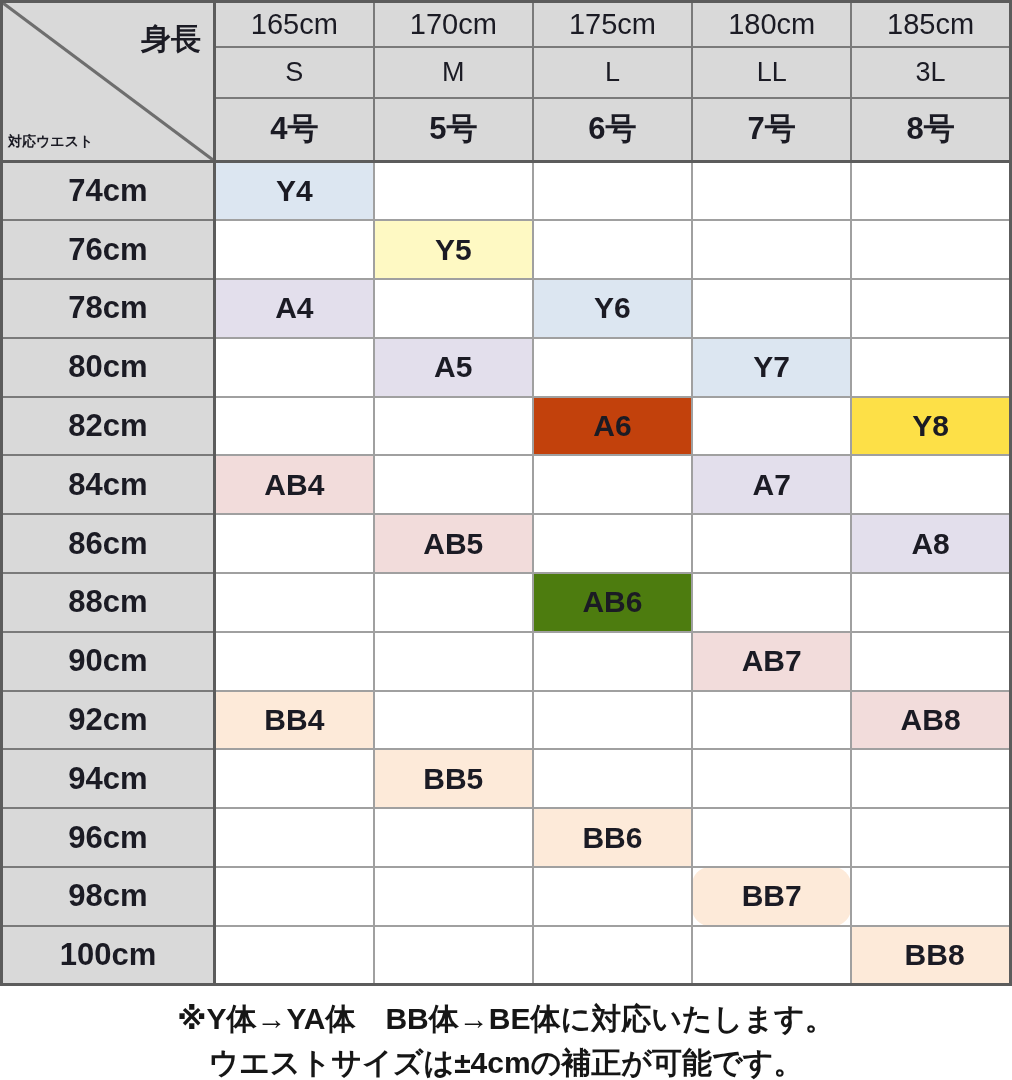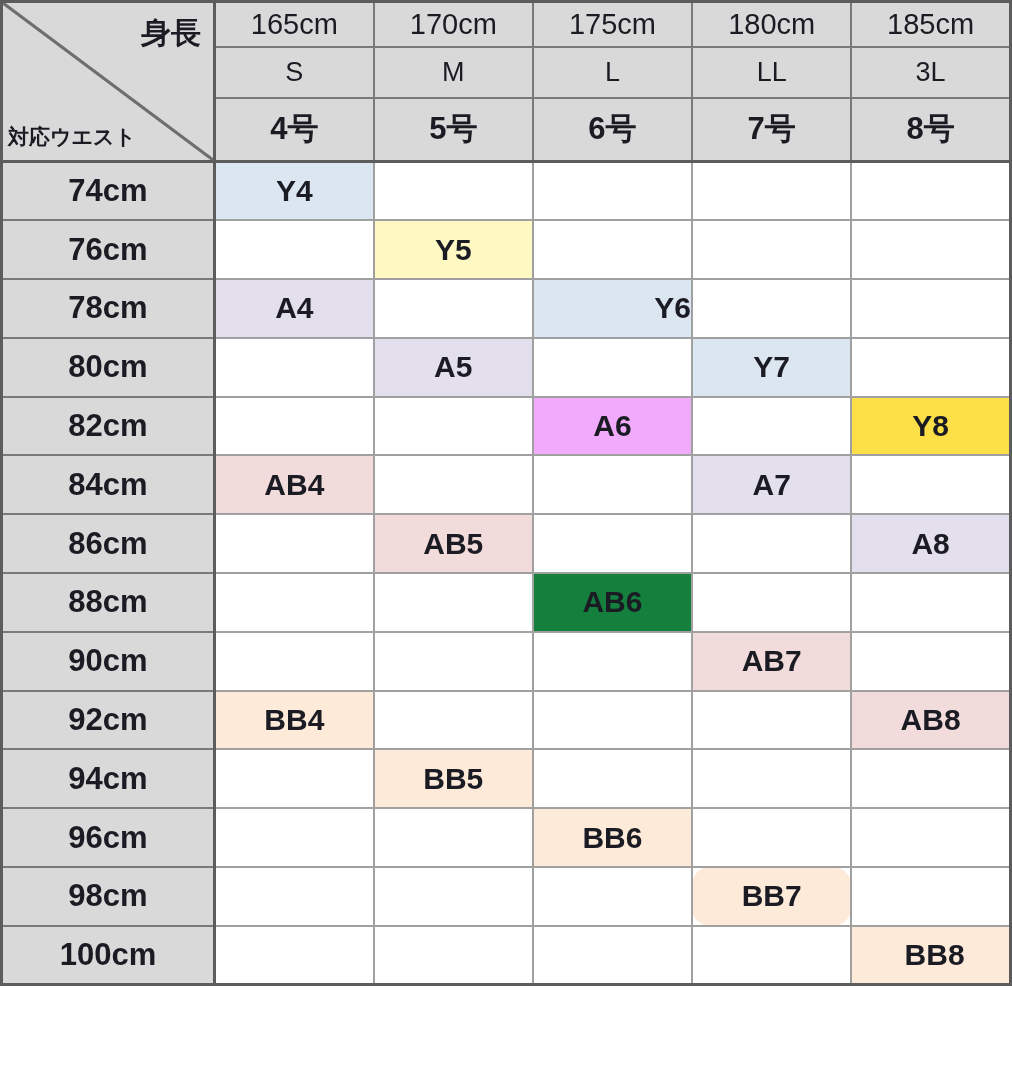--- a/index.html
+++ b/index.html
@@ -27,26 +27,26 @@
   .letter-cell { font-size:27px; font-weight:400; }
   .go-cell     { font-size:31px; font-weight:700; }
   .waist-cell  {
     background:#d9d9d9; font-size:31px; font-weight:700;
     border-color:#7a7a7a; border-right:3px solid #5c5c5c;
   }
   .code-cell   { font-size:30px; font-weight:700; }
   .corner-cell { position:relative; border-right:3px solid #5c5c5c; }
   .corner-cell svg { position:absolute; inset:0; width:100%; height:100%; }
   .corner-top {
-    position:absolute; top:10px; right:12px;
+    position:absolute; top:16px; right:12px;
     font-size:30px; font-weight:700;
   }
   .corner-bottom {
     position:absolute; bottom:9px; left:5px;
-    font-size:21px; font-weight:700;
+    font-size:14px; font-weight:700;
   }
   .footer {
     height:107px; display:flex; flex-direction:column;
     justify-content:center; align-items:center; gap:8px;
     padding-top:2px; box-sizing:border-box;
   }
   .note { font-size:30px; font-weight:700; color:#161616; line-height:1.2; }
 </style>
 </head>
 <body>
@@ -105,37 +105,37 @@
           <td></td>
           <td class="code-cell" style="background: #fef9c3;">Y5</td>
           <td></td>
           <td></td>
           <td></td>
         </tr>
         <tr>
           <th class="waist-cell">78cm</th>
           <td class="code-cell" style="background: rgb(227, 223, 236);">A4</td>
           <td></td>
-          <td class="code-cell" style="background: rgb(220, 230, 241); text-align: right;">Y6</td>
+          <td class="code-cell" style="background: rgb(220, 230, 241);">Y6</td>
           <td></td>
           <td></td>
         </tr>
         <tr>
           <th class="waist-cell">80cm</th>
           <td></td>
           <td class="code-cell" style="background: rgb(227, 223, 236);">A5</td>
           <td></td>
           <td class="code-cell" style="background: rgb(220, 230, 241); margin-left: 36px;">Y7</td>
           <td></td>
         </tr>
         <tr>
           <th class="waist-cell">82cm</th>
           <td></td>
           <td></td>
-          <td class="code-cell" style="background: #f0abfc;">A6</td>
+          <td class="code-cell" style="background: #c2410c;">A6</td>
           <td></td>
           <td class="code-cell" style="background: #fde047;">Y8</td>
         </tr>
         <tr>
           <th class="waist-cell">84cm</th>
           <td class="code-cell" style="background: rgb(242, 220, 219);">AB4</td>
           <td></td>
           <td></td>
           <td class="code-cell" style="background: rgb(227, 223, 236);">A7</td>
           <td></td>
@@ -145,21 +145,21 @@
           <td></td>
           <td class="code-cell" style="background: rgb(242, 220, 219);">AB5</td>
           <td></td>
           <td></td>
           <td class="code-cell" style="background: rgb(227, 223, 236);">A8</td>
         </tr>
         <tr>
           <th class="waist-cell">88cm</th>
           <td></td>
           <td></td>
-          <td class="code-cell" style="background: #15803d; margin-left: 12px;">AB6</td>
+          <td class="code-cell" style="background: #4d7c0f; margin-left: 12px;">AB6</td>
           <td></td>
           <td></td>
         </tr>
         <tr>
           <th class="waist-cell">90cm</th>
           <td></td>
           <td></td>
           <td></td>
           <td class="code-cell" style="background: rgb(242, 220, 219);">AB7</td>
           <td></td>
@@ -200,14 +200,16 @@
           <th class="waist-cell">100cm</th>
           <td></td>
           <td></td>
           <td></td>
           <td></td>
           <td class="code-cell" style="background: rgb(253, 234, 217); padding-left: 8px;">BB8</td>
         </tr>
       </tbody>
     </table>
   <div class="footer">
+    <div class="note">※Y体→YA体　BB体→BE体に対応いたします。</div>
+    <div class="note">ウエストサイズは±4cmの補正が可能です。</div>
   </div>
 </div>
 
 </body></html>

